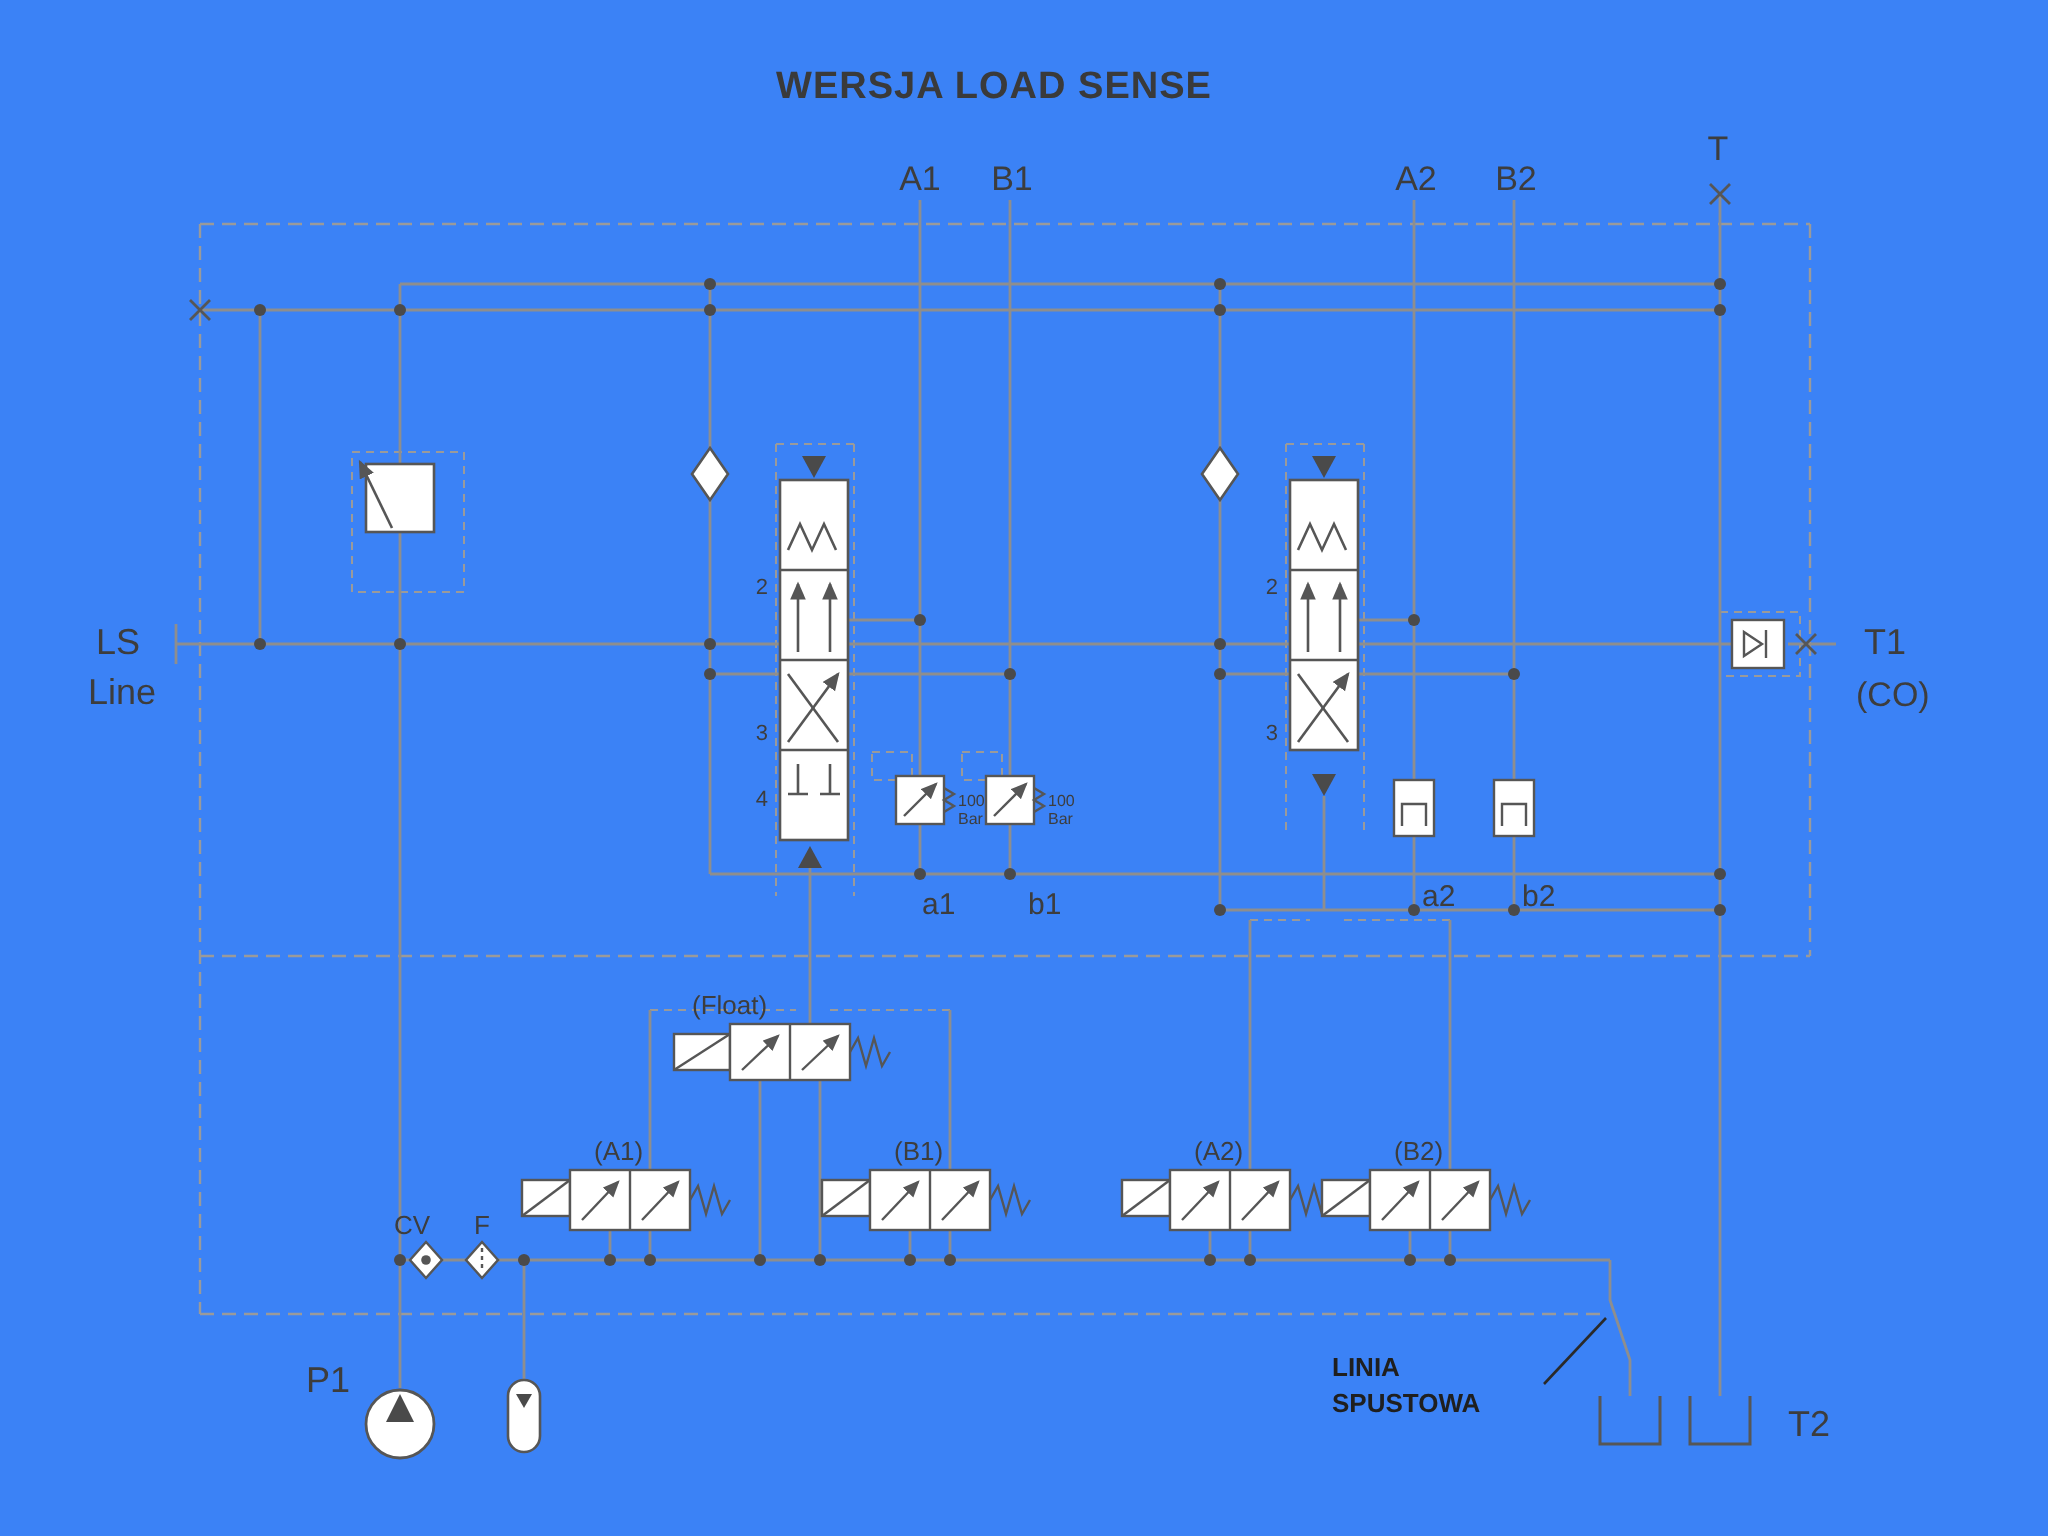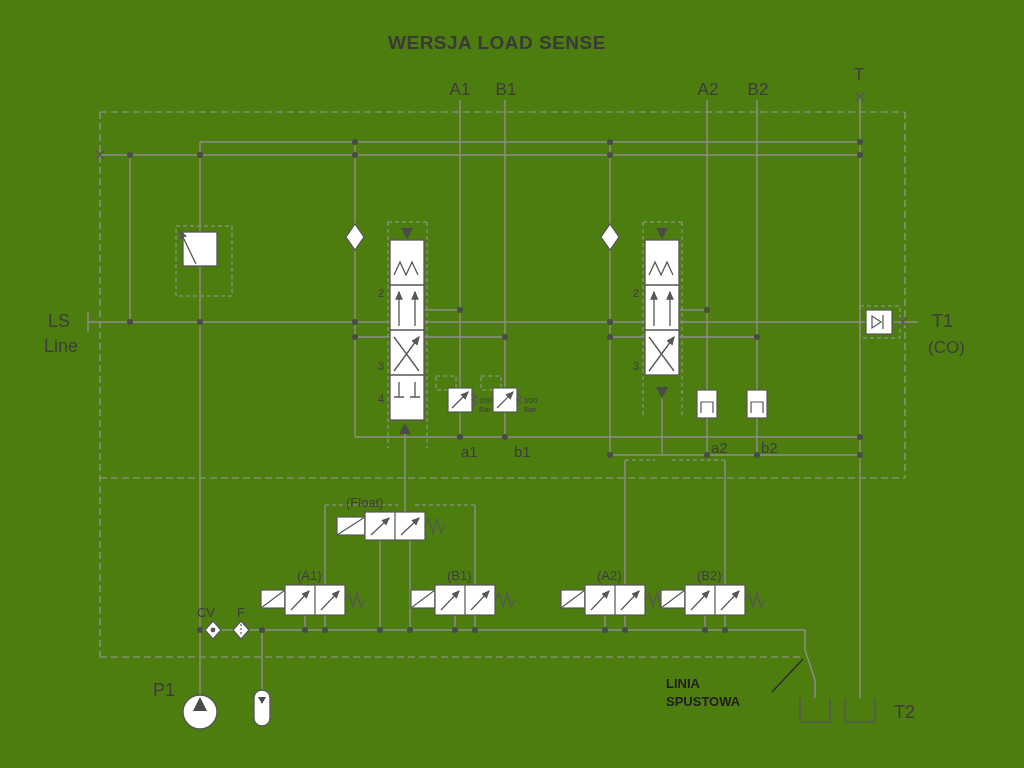--- a/index.html
+++ b/index.html
@@ -1,17 +1,17 @@
 <!DOCTYPE html>
 <html><head>
 <meta charset="utf-8">
 <style>
   html,body { margin:0; padding:0; background:#ffffff; }
   .canvas {
-    position:relative; width:1024px; height:768px; background:#4d7c0f;
+    position:relative; width:1024px; height:768px; background:#3b82f6;
     font-family:"Liberation Sans", sans-serif; overflow:hidden;
   }
   svg text { font-family:"Liberation Sans", sans-serif; fill:#3d3d3d; }
   .title-text { font-weight:bold; letter-spacing:0.5px; fill:#3a3a3a; }
   .bold-note { font-weight:bold; fill:#1f1f1f; }
 </style>
 </head>
 <body>
 
 <div class="canvas">

